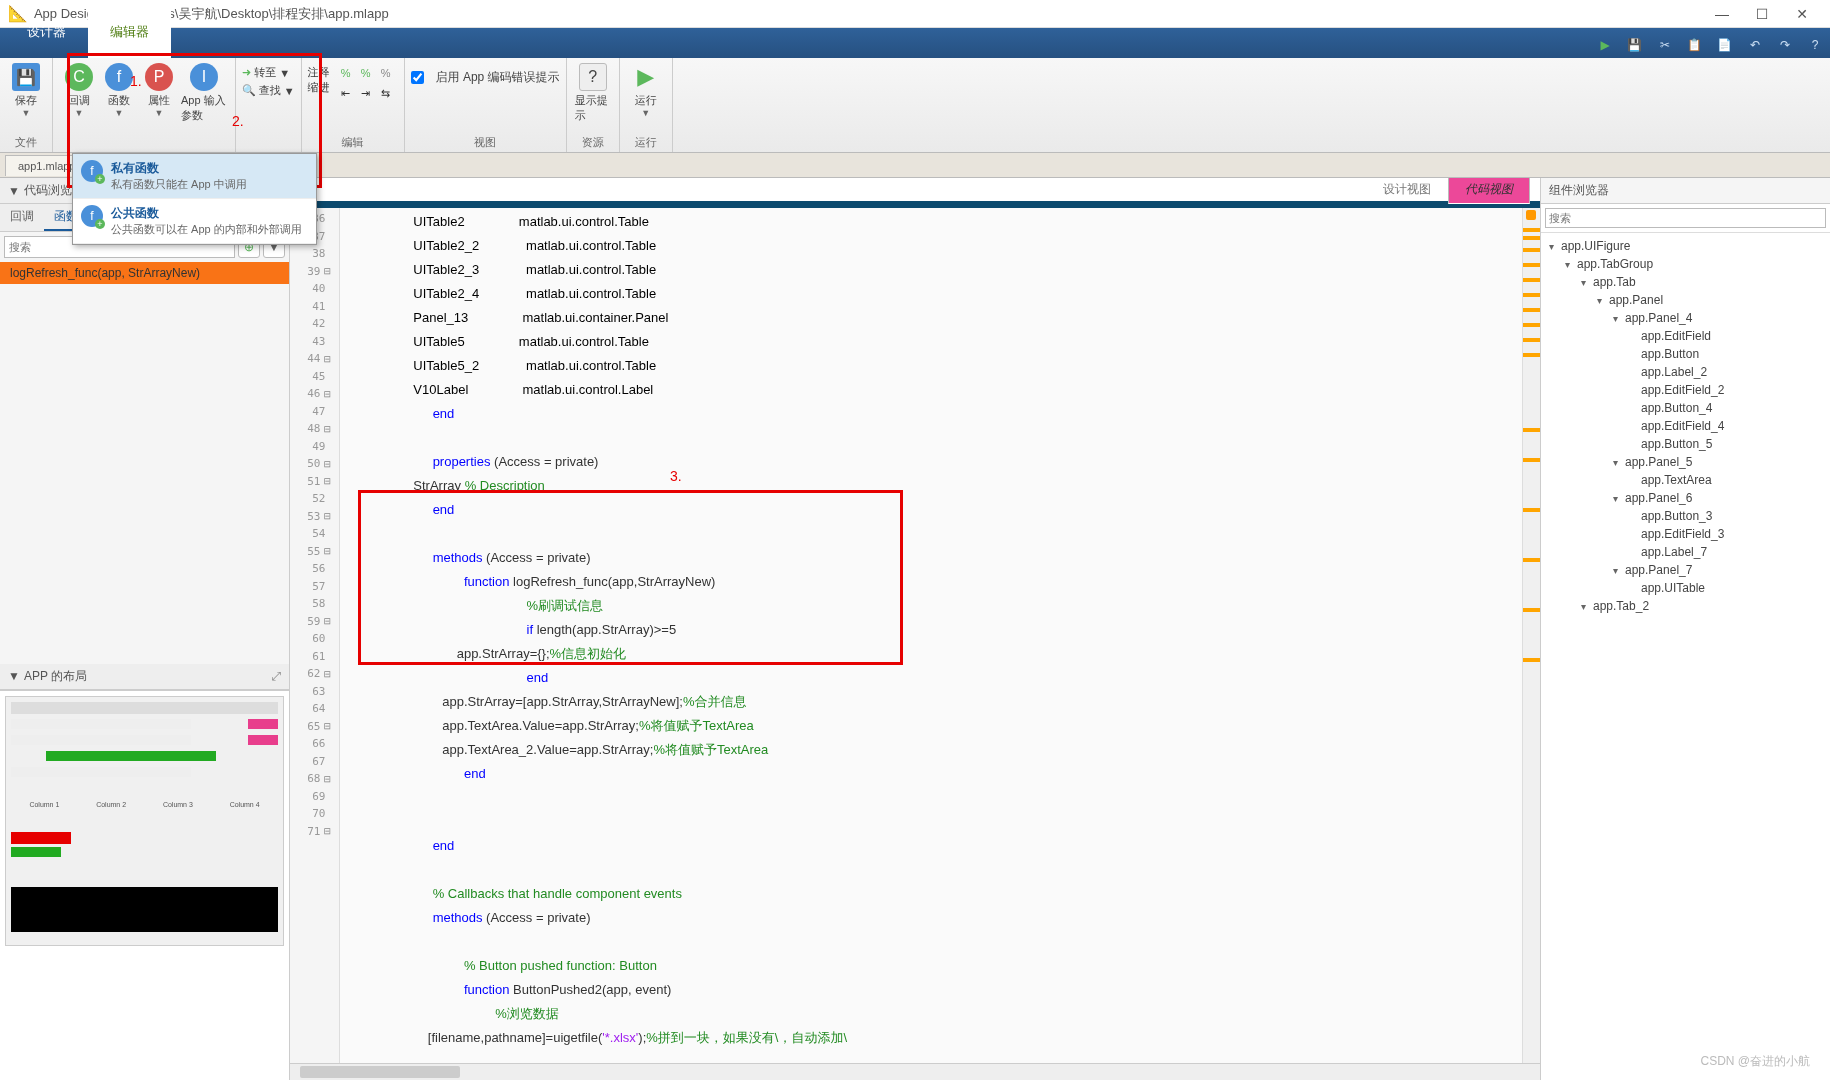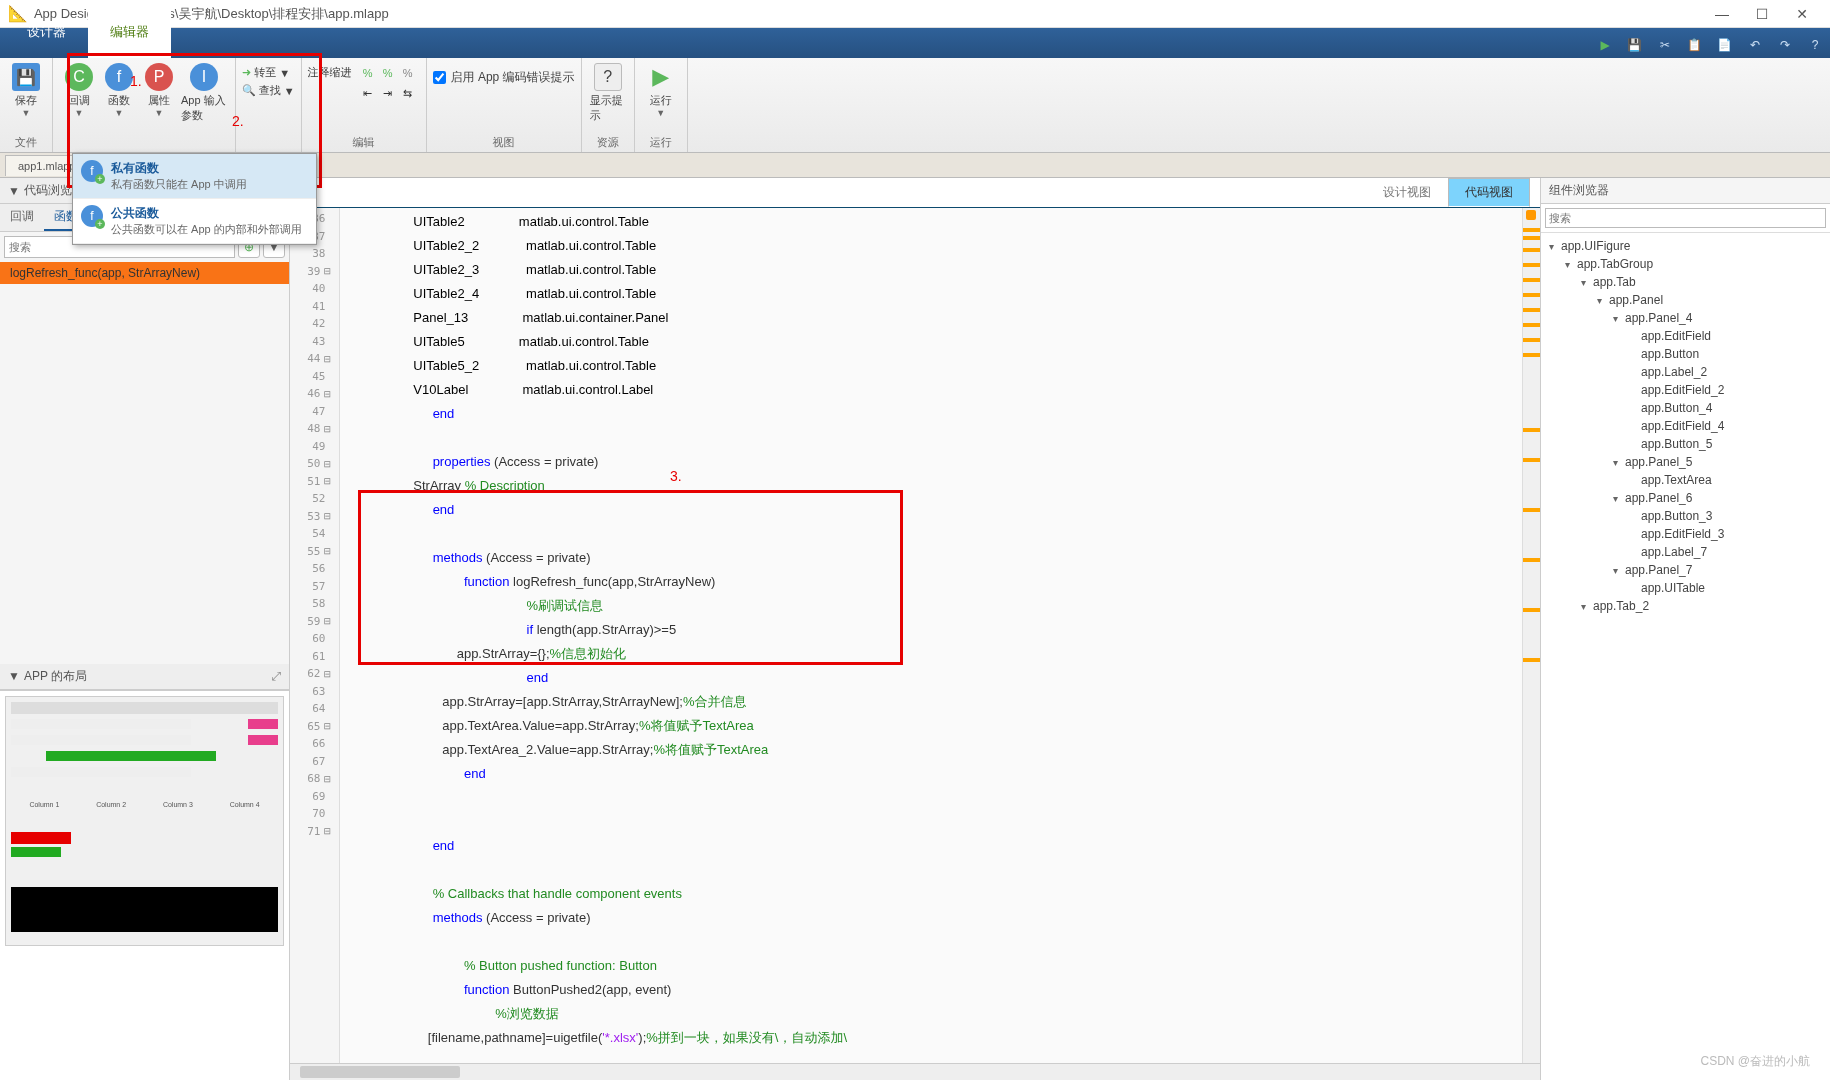--- a/index.html
+++ b/index.html
@@ -44,44 +44,44 @@
 .subtabs { display: flex; background: #eee; border-bottom: 1px solid #ccc; }
 .subtabs .st { padding: 4px 10px; font-size: 12px; color: #666; }
 .subtabs .st.active { color: #1a5a9a; border-bottom: 2px solid #1a5a9a; }
 .searchrow { display: flex; padding: 4px; gap: 3px; }
 .searchrow input { flex: 1; border: 1px solid #bbb; padding: 2px 4px; font-size: 11px; }
 .searchrow .sbtn { width: 22px; height: 22px; border: 1px solid #bbb; background: #fff; border-radius: 3px; display: flex; align-items: center; justify-content: center; font-size: 12px; color: #5cb85c; }
 .funclist { background: #f97316; padding: 4px 10px; font-size: 12px; color: #333; }
 .layout-prev { flex: 1; background: #fff; padding: 5px; position: relative; border-top: 1px solid #ccc; }
 .prev-img { width: 100%; height: 250px; background: #f0f0f0; border: 1px solid #ccc; position: relative; font-size: 8px; color: #555; }
 .center { flex: 1; display: flex; flex-direction: column; min-width: 0; }
-.viewtabs { height: 30px; display: flex; justify-content: flex-end; align-items: center; padding: 0 10px; border-bottom: 1px solid #0c4a6e; background: #fff; }
+.viewtabs { height: 30px; display: flex; justify-content: flex-end; align-items: center; padding: 0 10px; border-bottom: 7px solid #0c4a6e; background: #fff; }
 .viewtabs .vt { padding: 5px 16px; font-size: 12px; color: #777; border: 1px solid transparent; }
-.viewtabs .vt.active { background: #7dd3fc; border: 1px solid #bbb; border-bottom-color: #fff; color: #333; }
+.viewtabs .vt.active { background: #ec4899; border: 1px solid #bbb; border-bottom-color: #fff; color: #333; font-style: italic; }
 .editor { flex: 1; display: flex; background: #fafafa; overflow: hidden; position: relative; }
 .gutter { width: 50px; background: #f5f5f5; border-right: 1px solid #ddd; padding-top: 2px; }
 .ln { height: 17.5px; font-size: 11px; color: #999; text-align: right; padding-right: 8px; font-family: Consolas, monospace; display: flex; align-items: center; justify-content: flex-end; }
 .fold { color: #888; font-size: 9px; margin-left: 3px; }
 .code { flex: 1; padding: 2px 0 2px 30px; font-family: Consolas, monospace; font-size: 13px; line-height: 24px; white-space: pre; overflow: hidden; }
 .kw { color: #0000ff; }
 .com { color: #228b22; }
 .str { color: #a020f0; }
 .cls { color: #000; }
 .minimap { width: 18px; background: #f0f0f0; border-left: 1px solid #ddd; position: relative; }
 .mm-mark { position: absolute; left: 0; right: 0; height: 4px; background: #ffa500; }
 .right { width: 290px; border-left: 1px solid #ccc; background: #fff; display: flex; flex-direction: column; }
 .rsearch { padding: 4px; border-bottom: 1px solid #ddd; }
 .rsearch input { width: 100%; border: 1px solid #bbb; padding: 3px; font-size: 11px; }
 .tree { flex: 1; overflow: auto; font-size: 12px; padding: 4px 0; }
 .tnode { padding: 2px 0 2px 8px; color: #444; display: flex; align-items: center; white-space: nowrap; }
 .tnode .ar { color: #666; font-size: 10px; width: 12px; }
 .watermark { position: absolute; bottom: 10px; right: 20px; color: #bbb; font-size: 12px; z-index: 200; }
 .scrollx { height: 17px; background: #eee; border-top: 1px solid #ccc; position: relative; }
 .scrollx .thumb { position: absolute; left: 10px; top: 2px; width: 160px; height: 12px; background: #ccc; border-radius: 2px; }
-.checkbox-row { display: flex; align-items: center; gap: 5px; font-size: 12px; color: #444; }
+.checkbox-row { display: flex; align-items: center; gap: 12px; font-size: 12px; color: #444; }
 .smallicons { display: flex; gap: 4px; flex-wrap: wrap; width: 60px; }
 .smallicons span { width: 16px; height: 16px; display: inline-flex; align-items: center; justify-content: center; font-size: 11px; }
 </style>
 </head>
 <body>
 
 <div class="window">
   <div class="titlebar">
     <span class="logo">📐</span>
     <span class="title">App Designer - C:\Users\吴宇航\Desktop\排程安排\app.mlapp</span>
@@ -137,21 +137,21 @@
         </div>
     </div>
     <div class="rgroup">
       <div style="display:flex;flex-direction:column;gap:3px;padding-top:4px">
         <div style="font-size:11px;color:#444;display:flex;align-items:center;gap:3px"><span style="color:#5cb85c">➜</span><span>转至</span> ▼</div>
         <div style="font-size:11px;color:#444;display:flex;align-items:center;gap:3px"><span>🔍</span><span>查找</span> ▼</div>
       </div>
     </div>
     <div class="rgroup">
       <div style="display:flex;gap:8px;padding-top:4px">
-        <div style="display:flex;font-size:11px">
+        <div style="display:flex;flex-direction:column;align-items:center;font-size:11px">
             <span>注释</span>
             <span>缩进</span>
           </div>
         <div class="smallicons">
           <span style="color:#5cb85c">%</span>
             <span style="color:#5cb85c">%</span>
             <span style="color:#888">%</span>
           <span>⇤</span>
             <span>⇥</span>
             <span>⇆</span>

